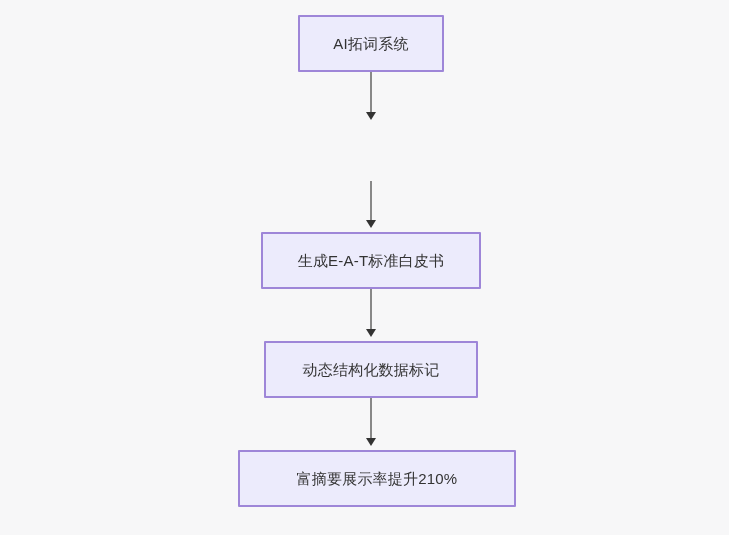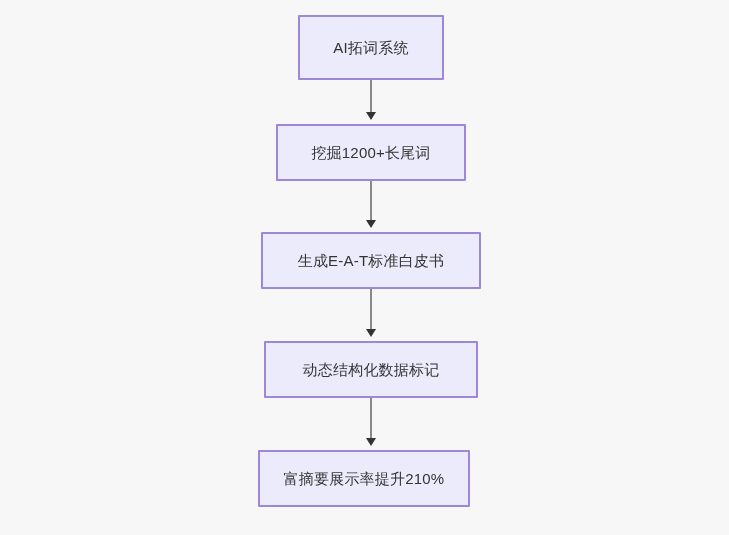--- a/index.html
+++ b/index.html
@@ -59,33 +59,30 @@
 
   <div class="edge" style="left:370px; top:181px; height:43px;"></div>
   <div class="arrowhead" style="left:366px; top:220px;"></div>
 
   <div class="edge" style="left:370px; top:289px; height:44px;"></div>
   <div class="arrowhead" style="left:366px; top:329px;"></div>
 
   <div class="edge" style="left:370px; top:398px; height:44px;"></div>
   <div class="arrowhead" style="left:366px; top:438px;"></div>
 
-  <div class="node" style="left:298px; top:15px; width:146px; height:65px;">
+  <div class="node" style="left:298px; top:15px; width:146px; height:57px;">
     <span class="node-label">AI拓词系统</span>
   </div>
 
-  <div class="node" style="left:276px; top:124px; width:190px; height:57px;">
-    <span class="node-label">挖掘1200+长尾词</span>
-  </div>
 
   <div class="node" style="left:264px; top:341px; width:214px; height:57px;">
     <span class="node-label">动态结构化数据标记</span>
   </div>
 
   <div class="node" style="left:261px; top:232px; width:220px; height:57px;">
     <span class="node-label">生成E-A-T标准白皮书</span>
   </div>
 
-  <div class="node" style="left:258px; top:450px; width:212px; height:57px;">
+  <div class="node" style="left:238px; top:450px; width:278px; height:57px;">
     <span class="node-label">富摘要展示率提升210%</span>
   </div>
 
 </div>
 
 </body></html>

